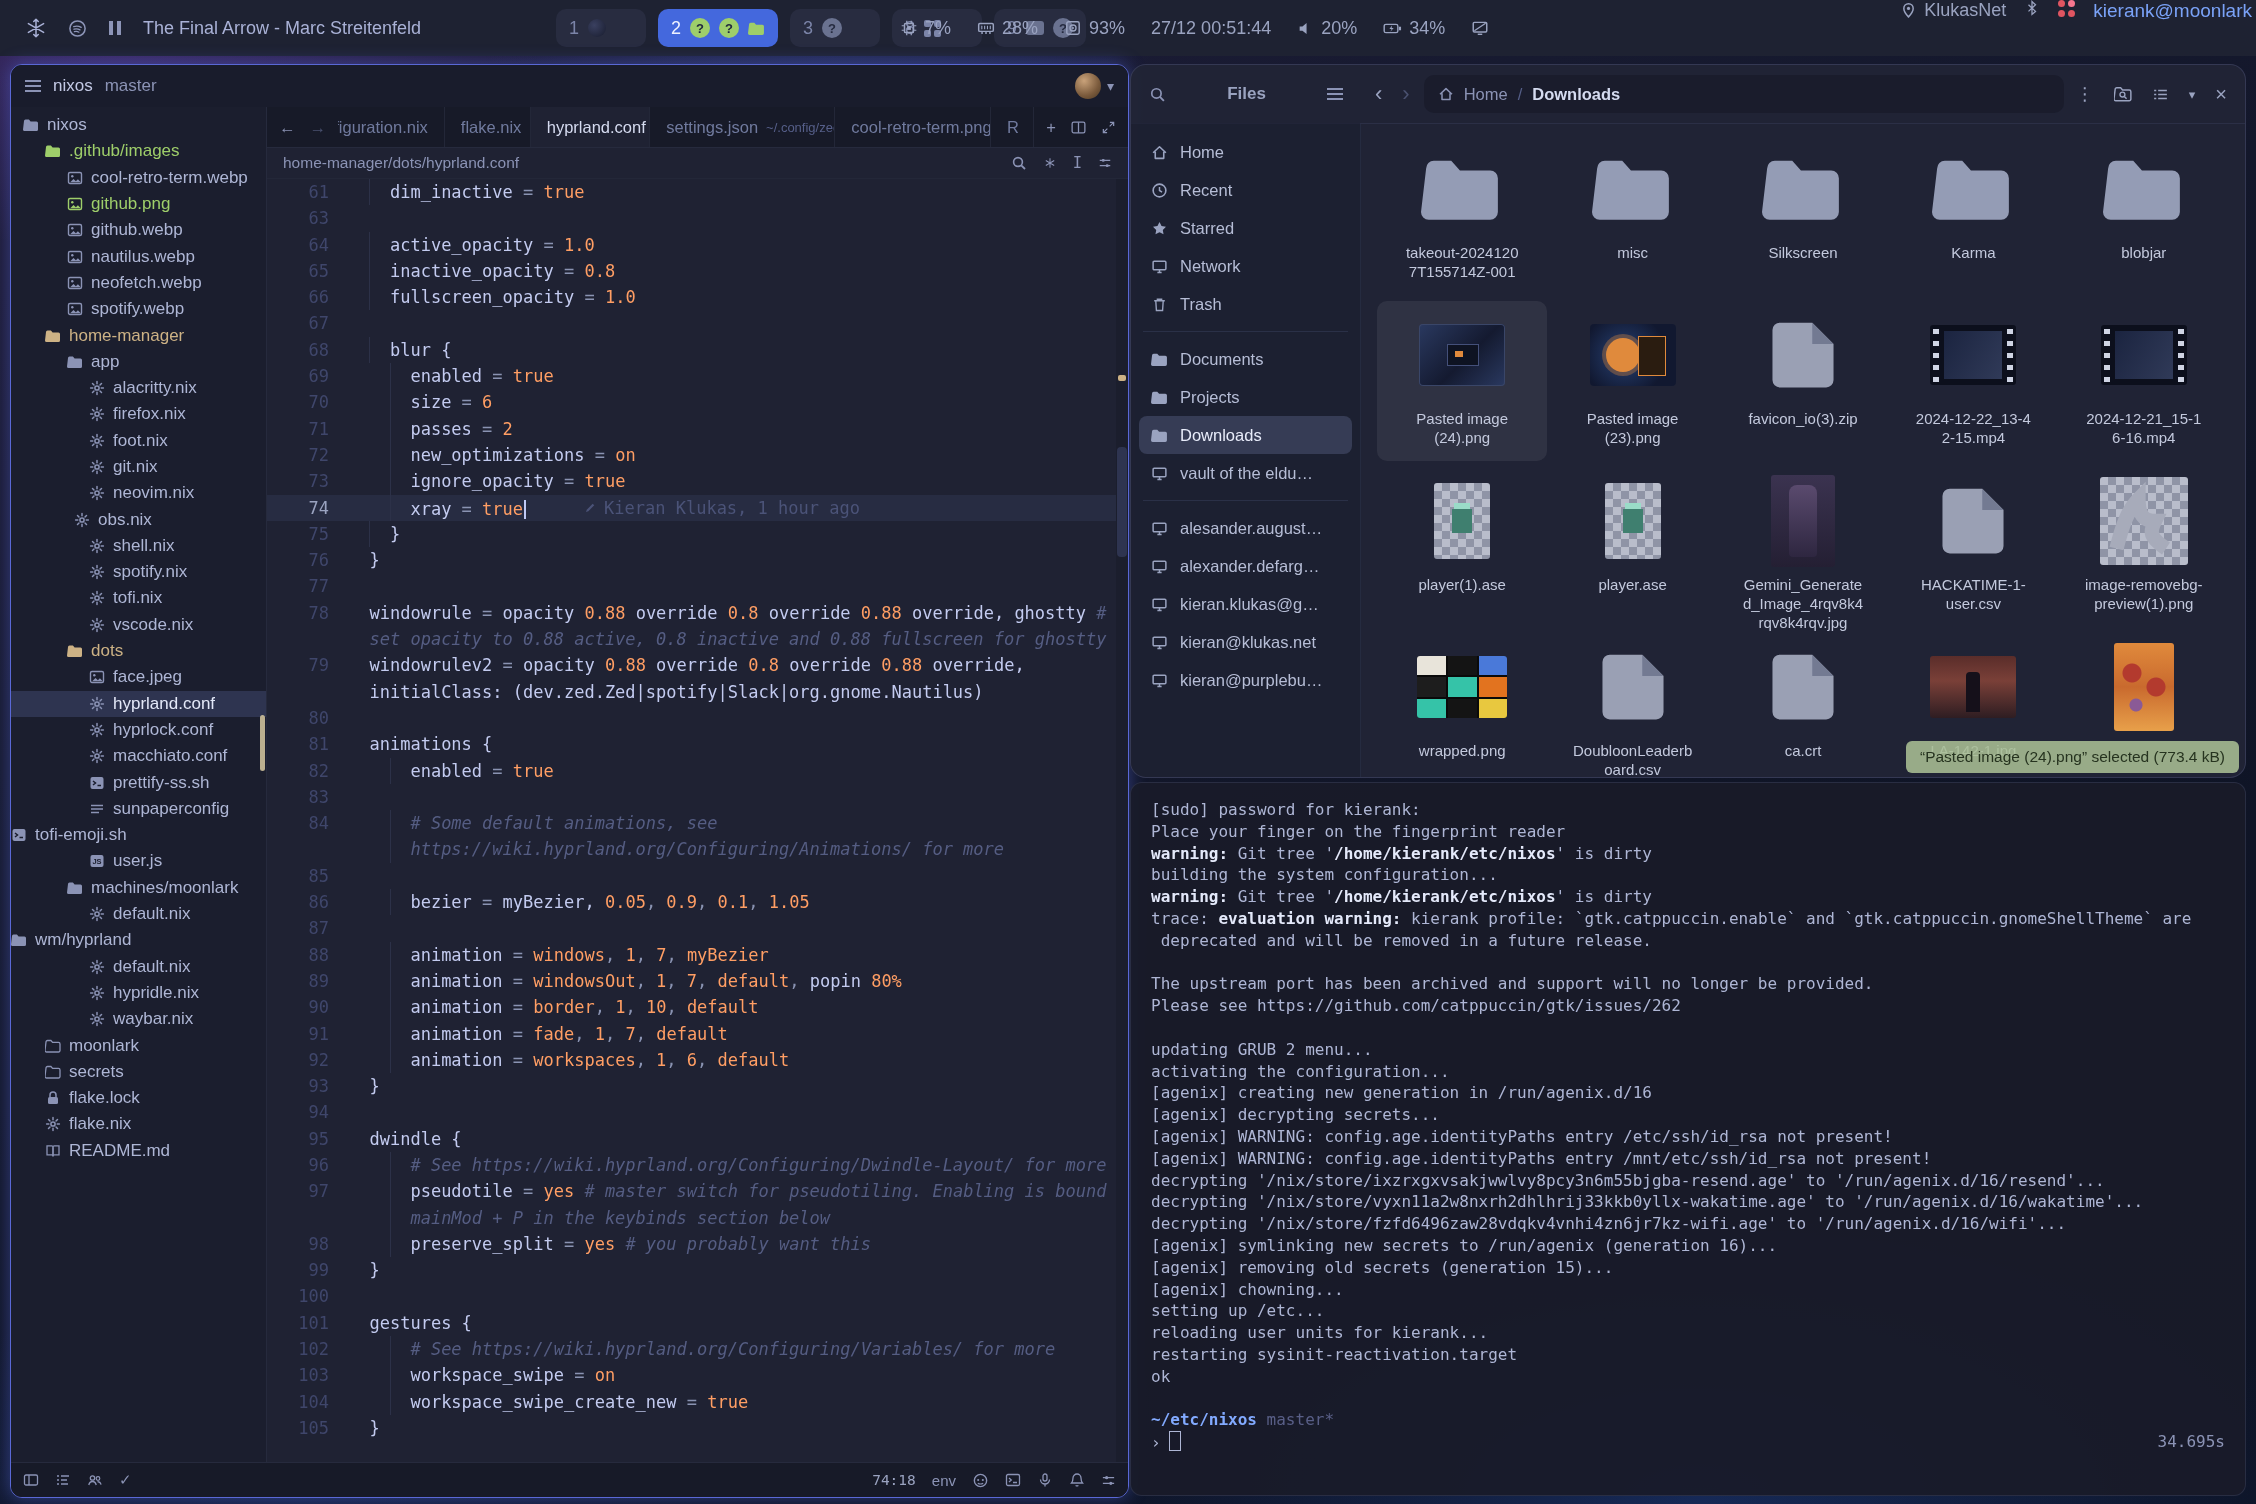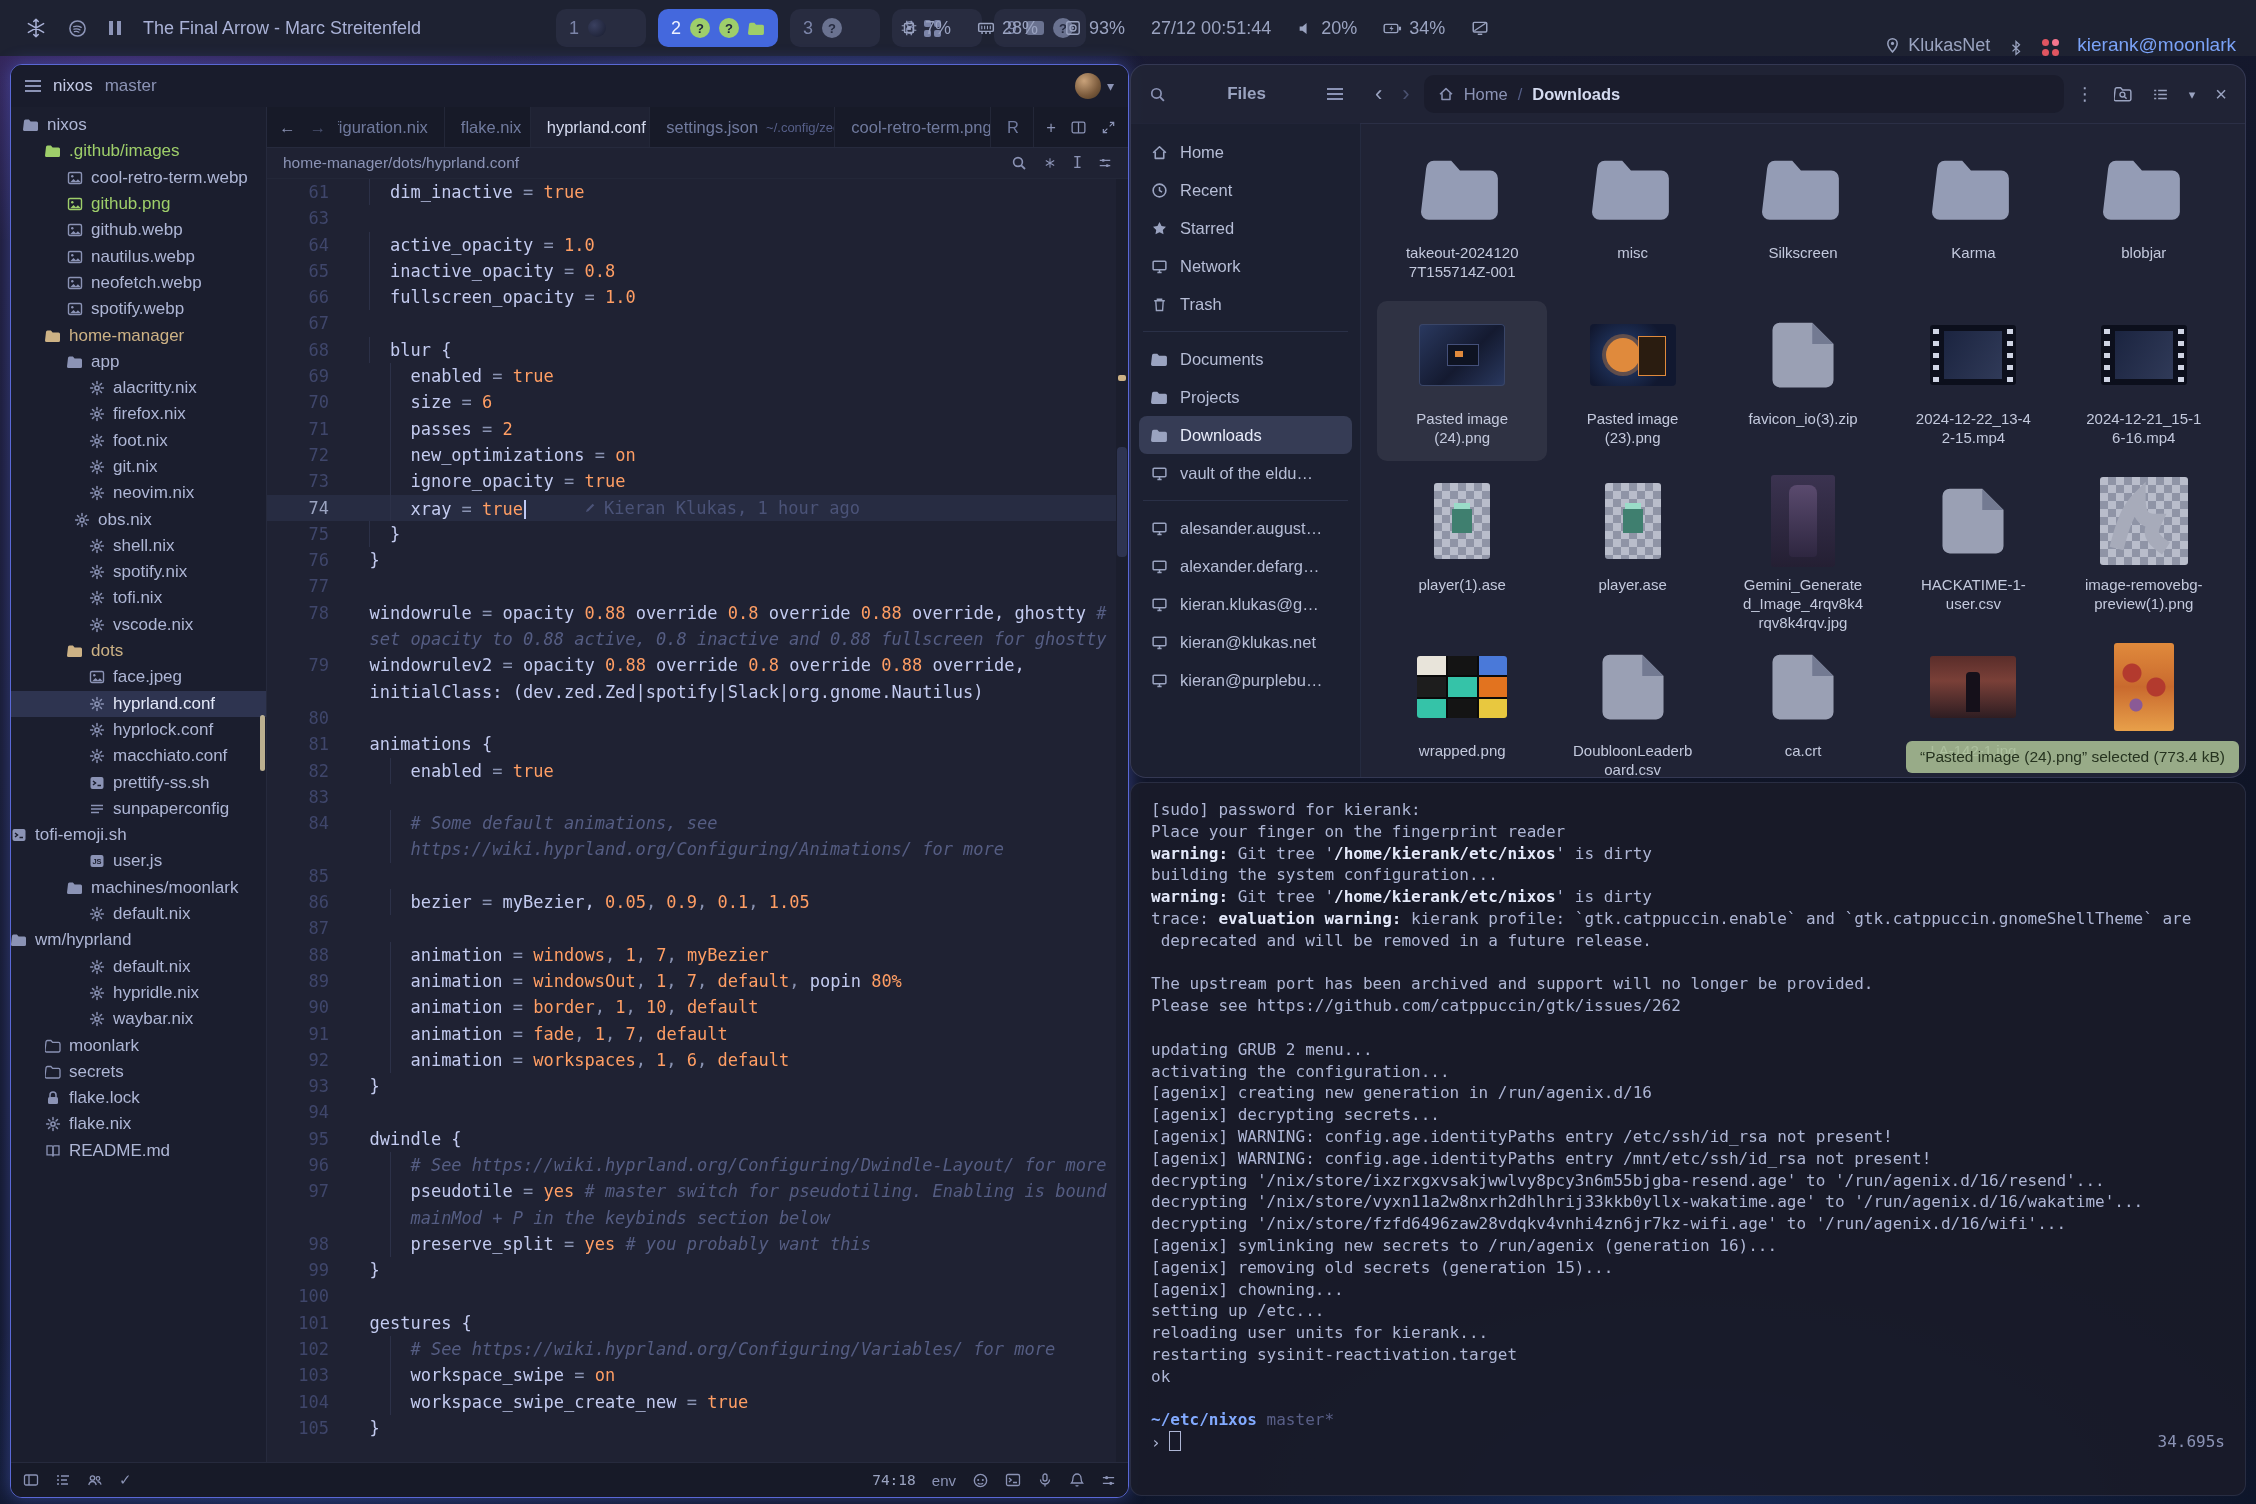--- a/index.html
+++ b/index.html
@@ -23,21 +23,21 @@
   .ws{height:38px;min-width:64px;border-radius:10px;background:#282c40;color:#7b84a8;display:flex;align-items:center;gap:9px;padding:0 13px;font-size:18px;}
   .ws.active{background:#4468dd;color:#eef1ff;}
   .ws .bubble{width:20px;height:20px;border-radius:50%;background:#9ece6a;color:#21283f;font-size:13px;font-weight:bold;display:flex;align-items:center;justify-content:center;}
   .ws .bubble.gray{background:#6a7290;color:#262b40;}
   .ws .moon{width:18px;height:18px;border-radius:50%;background:radial-gradient(circle at 35% 35%,#3a4060,#181c2e);}
   .ws .dots4{display:grid;grid-template-columns:7px 7px;grid-gap:3px;}
   .ws .dots4 i{width:7px;height:7px;border-radius:2px;background:#7b84a8;}
   .ws .mailsq{width:18px;height:14px;border-radius:3px;background:#6a7290;}
   .tb-stats{position:absolute;left:900px;top:0;height:56px;display:flex;align-items:center;gap:26px;color:#9aa3c0;}
   .stat{display:flex;align-items:center;gap:7px;}
-  .tb-right{position:absolute;right:20px;top:0;height:56px;display:flex;align-items:flex-end;gap:18px;color:#9aa3c0;}
+  .tb-right{position:absolute;right:4px;top:0;height:56px;display:flex;align-items:flex-start;gap:18px;color:#9aa3c0;}
   .tb-user{color:#7aa2f7;font-size:19px;}
   .reddots{display:grid;grid-template-columns:7px 7px;grid-gap:3px;}
   .reddots i{width:7px;height:7px;border-radius:50%;background:#e05561;}
   .reddots i:nth-child(2){background:#f7768e;}
 
   
   .win{position:absolute;border-radius:12px;overflow:hidden;}
   .zed{left:10px;top:64px;width:1117px;height:1432px;background:#1f2233;border:1px solid #5a68d6;box-shadow:0 0 18px rgba(90,110,230,.45);}
   .files{left:1130px;top:64px;width:1114px;height:712px;background:rgba(33,36,54,.97);border:1px solid rgba(110,120,170,.25);border-radius:16px;}
   .term{left:1130px;top:782px;width:1114px;height:712px;background:rgba(25,27,41,.93);border:1px solid rgba(110,120,170,.2);}

